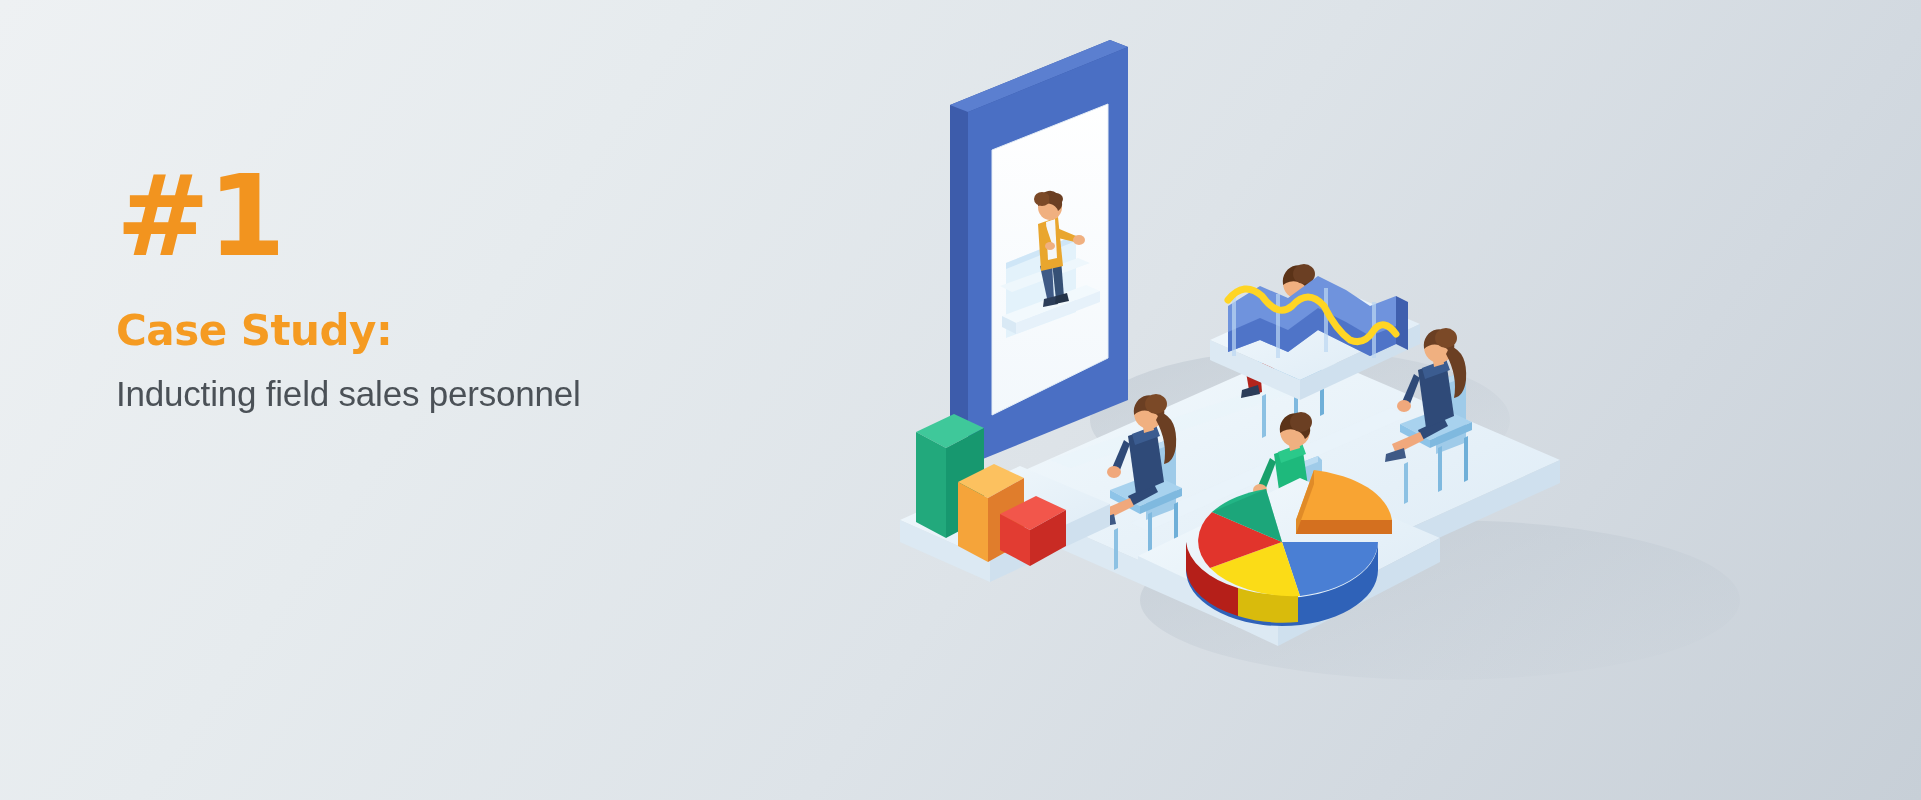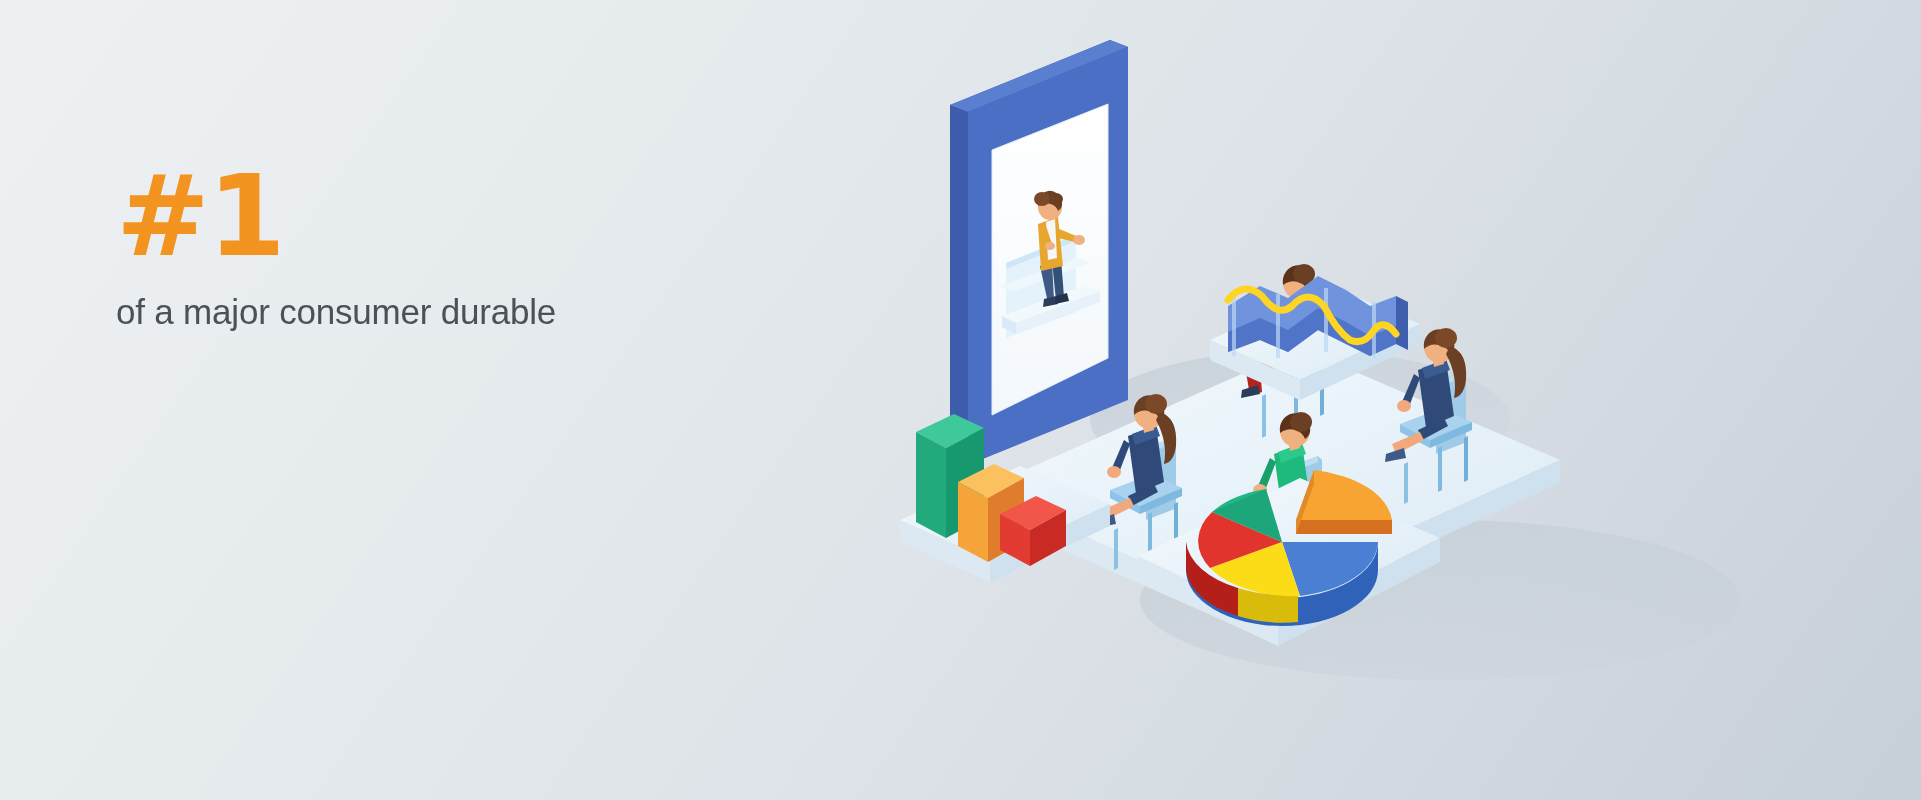--- a/index.html
+++ b/index.html
@@ -55,23 +55,24 @@
   }
   .illustration svg { display:block; width:100%; height:100%; }
 </style>
 </head>
 <body>
 
 <div class="text-panel">
 
   <div class="rank-number">#1</div>
 
+  <div class="case-heading">Case Study:</div>
 
   <div class="case-body">
-    <span class="ln">of a major consumer durable</span>
+    <span class="ln">Inducting field sales personnel</span>
   </div>
 
 </div>
 
 <div class="illustration">
 <svg viewBox="0 0 1041 800" xmlns="http://www.w3.org/2000/svg">
   <defs>
     <linearGradient id="platTop" x1="0" y1="0" x2="1" y2="1">
       <stop offset="0%" stop-color="#f4fafd"></stop>
       <stop offset="100%" stop-color="#dceaf5"></stop>

